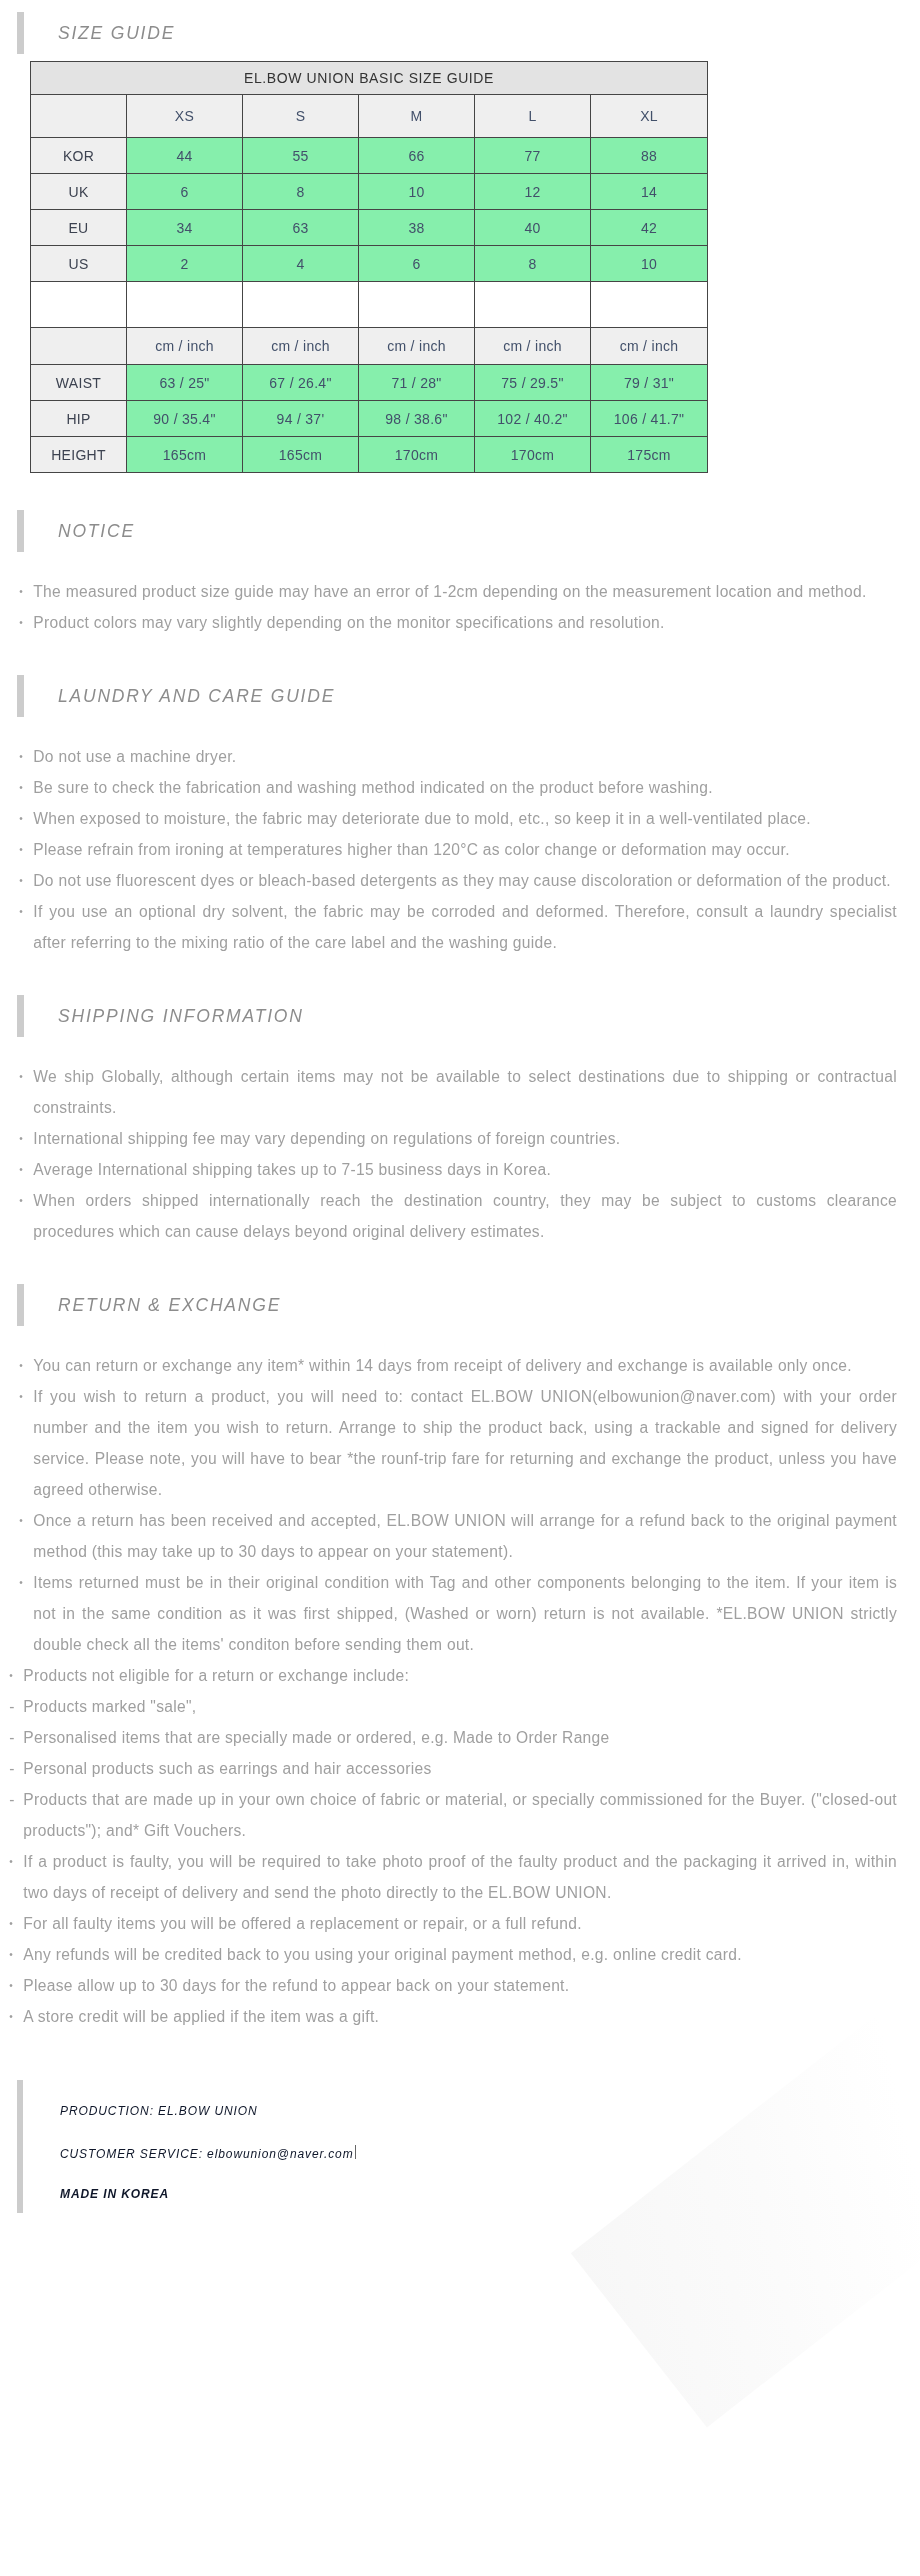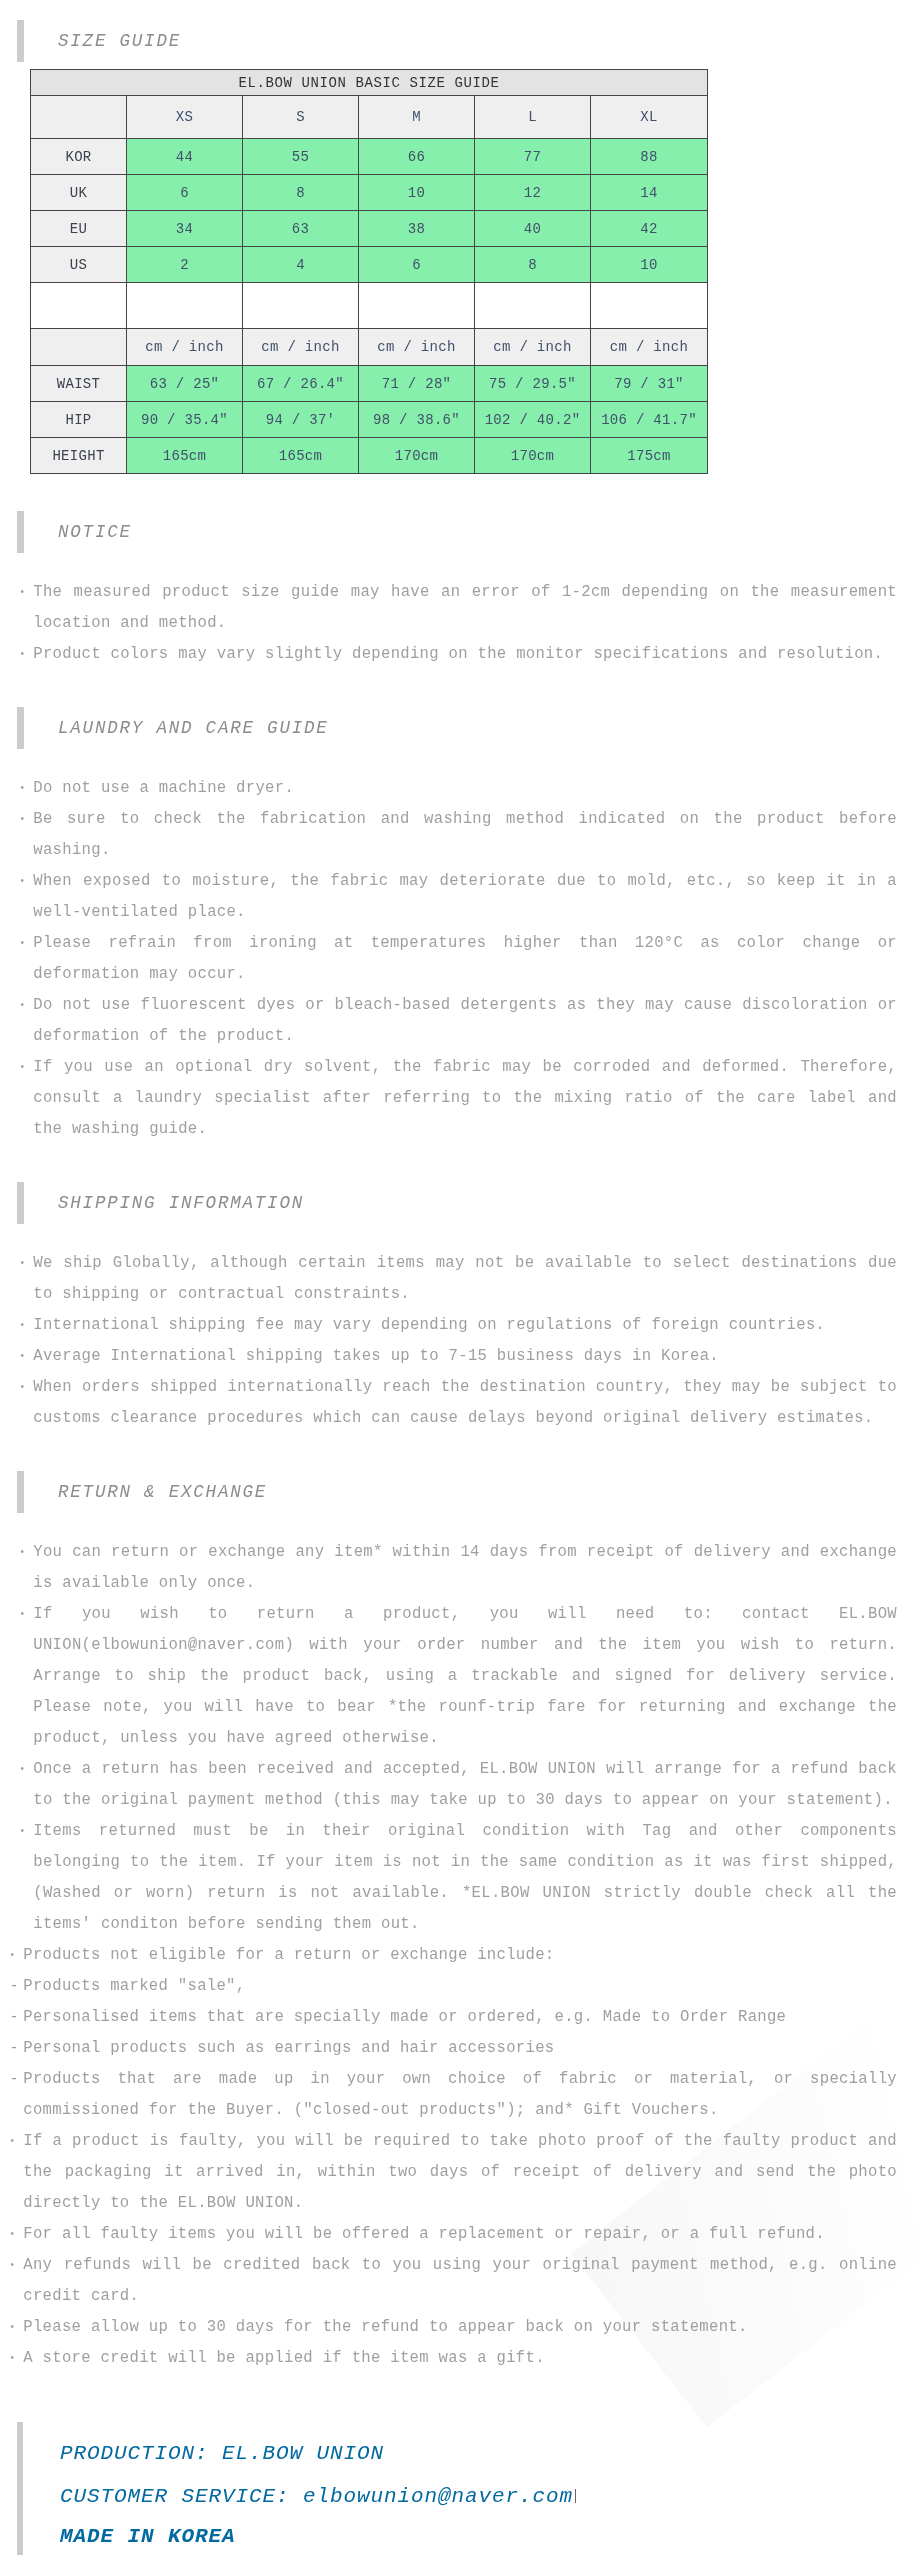--- a/index.html
+++ b/index.html
@@ -7,39 +7,39 @@
     --table-border:#454545; --table-title-bg:#e3e3e3; --table-head-bg:#efefef;
     --table-value-text:#42506a; --table-label-text:#3c4250;
   }
   *{margin:0;padding:0;box-sizing:border-box;}
   html,body{background:#fff;}
   body{
     width:920px;height:2576px;position:relative;overflow:hidden;
     font-family:"Liberation Sans","DejaVu Sans",sans-serif;
     color:var(--body-text);
   }
-  .content{position:relative;z-index:1;padding-top:20px;font-family:Liberation Mono, monospace;}
+  .content{position:relative;z-index:1;padding-top:12px;}
   .section-heading{display:flex;align-items:center;margin-left:16.6px;height:42px;}
   .hbar{width:7.4px;height:42px;background:var(--heading-bar);flex:0 0 7.4px;}
   .section-heading h2{
     font-style:italic;font-weight:400;font-size:17.5px;letter-spacing:1.8px;
     color:var(--heading-text);margin-left:34px;white-space:nowrap;
   }
   section{margin-top:37px;}
   section:first-child{margin-top:0;}
 
   
   .table-wrap{margin:7.4px 0 0 30px;}
   table{border-collapse:collapse;width:676px;border:1.8px solid var(--table-border);table-layout:fixed;}
   th,td{
     border:0.9px solid var(--table-border);text-align:center;vertical-align:middle;
     font-size:14px;font-weight:400;letter-spacing:0.3px;
   }
   tr.title-row th{
-    height:26px;background:var(--table-title-bg);color:#333;
+    height:33px;background:var(--table-title-bg);color:#333;
     font-size:14px;letter-spacing:0.6px;
   }
   tr.head-row th{height:43px;background:var(--table-head-bg);color:var(--table-value-text);}
   tbody tr{height:36px;}
   tbody td{color:var(--table-value-text);background:#86efac;}
   tbody td.label{background:var(--table-head-bg);color:var(--table-label-text);}
   tr.spacer-row{height:46px;}
   tr.spacer-row td{background:#fff;}
   tr.unit-row{height:37px;}
   tr.unit-row td{background:var(--table-head-bg);}
@@ -50,21 +50,21 @@
   .li .marker{flex:0 0 14px;width:14px;font-size:10px;}
   .li .marker.dash{font-size:15.6px;}
   .li .txt{flex:1;text-align:justify;}
   .li.flush{margin-left:-10px;}
 
   
   .footer{display:flex;margin:48px 0 0 16.6px;}
   .fbar{width:6.4px;background:var(--heading-bar);flex:0 0 6.4px;min-height:112px;}
   .footer-lines{margin-left:37px;padding-top:9.2px;}
   .footer-lines .fline{
-    font-style:italic;font-size:21px;letter-spacing:0.9px;color:#0369a1;line-height:43px;
+    font-style:italic;font-size:12px;letter-spacing:0.9px;color:#0f172a;line-height:43px;
   }
   .footer-lines .fline.bold{font-weight:bold;line-height:37px;}
   .caret{display:inline-block;width:0.9px;height:14px;background:#666;vertical-align:-1.8px;margin-left:1.8px;}
 
   
   .watermark{
     position:absolute;z-index:0;right:-64px;top:2111px;width:386px;height:221px;
     background:linear-gradient(115deg,#efefef 0%,#f7f7f7 45%,rgba(255,255,255,0) 80%);
     transform:rotate(-38deg);opacity:.5;pointer-events:none;
   }

